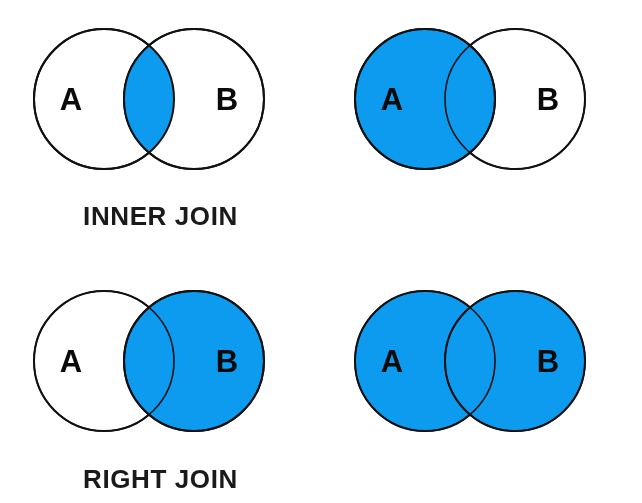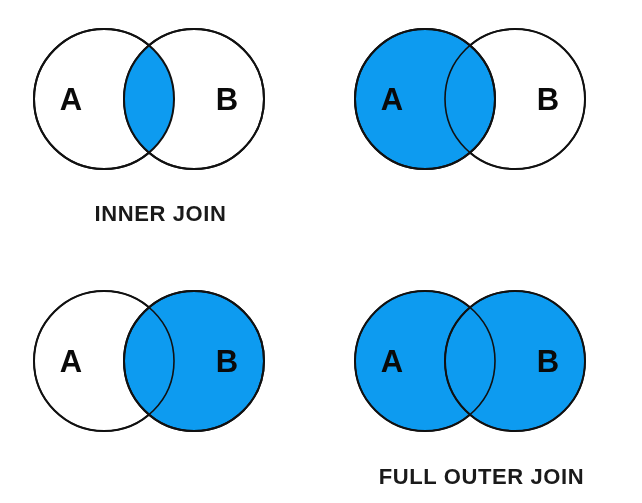--- a/index.html
+++ b/index.html
@@ -50,21 +50,21 @@
     font-weight: bold;
     font-size: 31px;
     fill: #0a0a0a;
     text-anchor: middle;
     dominant-baseline: central;
     letter-spacing: 0px;
   }
   .panel-caption {
     font-family: "Liberation Sans", sans-serif;
     font-weight: bold;
-    font-size: 22px;
+    font-size: 26px;
     letter-spacing: 0.6px;
     color: #1a1a1a;
     text-align: center;
     margin-top: 21px;
     white-space: nowrap;
     user-select: none;
   }
   .panel-bottom .panel-caption {
     margin-top: 22px;
   }
@@ -116,29 +116,29 @@
     <div class="venn-wrap">
       <svg class="venn" viewBox="0 0 260 160" xmlns="http://www.w3.org/2000/svg">
         <circle cx="73" cy="79" r="70" fill="#ffffff" stroke="#111111" stroke-width="2"></circle>
         <circle cx="163" cy="79" r="70" fill="#0d9bf0" stroke="#111111" stroke-width="2"></circle>
         <circle cx="73" cy="79" r="70" fill="none" stroke="#111111" stroke-width="1.6"></circle>
         <circle cx="163" cy="79" r="70" fill="none" stroke="#111111" stroke-width="2"></circle>
         <text class="set-letter" x="40" y="79">A</text>
         <text class="set-letter" x="196" y="79">B</text>
       </svg>
     </div>
+    <div class="panel-caption">RIGHT JOIN</div>
   </div>
 
   <div class="panel panel-bottom">
     <div class="venn-wrap">
       <svg class="venn" viewBox="0 0 260 160" xmlns="http://www.w3.org/2000/svg">
         <circle cx="73" cy="79" r="70" fill="#0d9bf0" stroke="#111111" stroke-width="2"></circle>
         <circle cx="163" cy="79" r="70" fill="#0d9bf0" stroke="#111111" stroke-width="2"></circle>
         <circle cx="73" cy="79" r="70" fill="none" stroke="#111111" stroke-width="1.6"></circle>
         <circle cx="163" cy="79" r="70" fill="none" stroke="#111111" stroke-width="1.6"></circle>
         <text class="set-letter" x="40" y="79">A</text>
         <text class="set-letter" x="196" y="79">B</text>
       </svg>
     </div>
-    <div class="panel-caption">FULL OUTER JOIN</div>
   </div>
 
 </div>
 
 </body></html>

